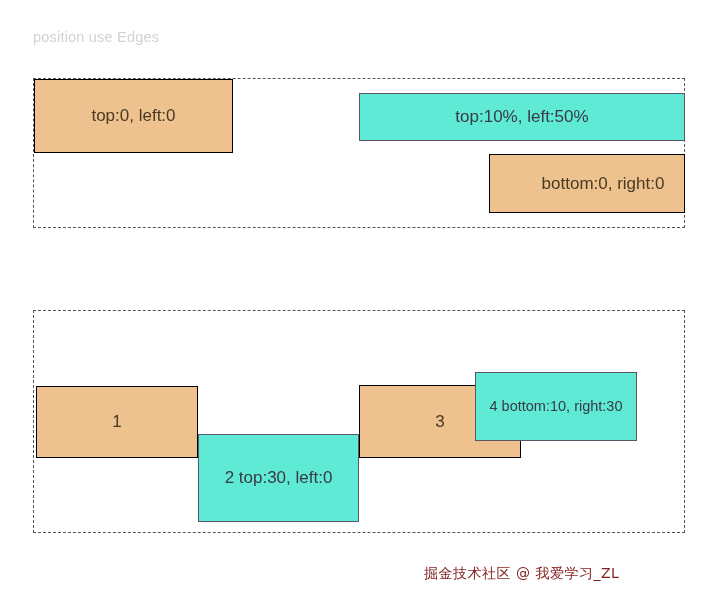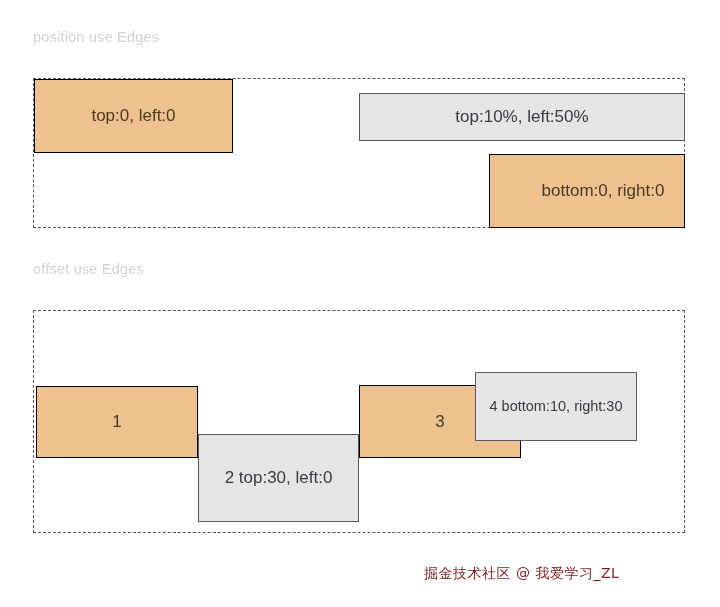--- a/index.html
+++ b/index.html
@@ -54,21 +54,21 @@
     white-space: nowrap;
   }
 
   .el.orange {
     background: #edc28e;
     border: 1px solid #000000;
     color: #4a3a22;
   }
 
   .el.purple {
-    background: #e5e5e5;
+    background: #5eead4;
     border: 1px solid #5b5566;
     color: #3a3a46;
   }
 
   .el.wrap {
     white-space: normal;
     font-size: 14.5px;
   }
 
   .watermark {
@@ -87,23 +87,22 @@
 
   <div class="section-label" style="left:33px; top:29px;">position use Edges</div>
 
   <div class="container-box" style="left:33px; top:78px; width:652px; height:150px;"></div>
 
   <div class="el orange" style="left:34px; top:79px; width:199px; height:74px;">top:0, left:0</div>
 
   <div class="el purple" style="left:359px; top:93px; width:326px; height:48px;">top:10%, left:50%</div>
 
 
-  <div class="el orange" style="left:489px; top:154px; width:196px; height:74px;padding-left:36px;">bottom:0, right:0</div>
+  <div class="el orange" style="left:489px; top:154px; width:196px; height:59px;padding-left:36px;">bottom:0, right:0</div>
 
-  <div class="section-label" style="left:33px; top:261px;">offset use Edges</div>
 
   <div class="container-box" style="left:33px; top:310px; width:652px; height:223px;"></div>
 
   <div class="el orange" style="left:36px; top:386px; width:162px; height:72px;">1</div>
 
   <div class="el purple" style="left:198px; top:434px; width:161px; height:88px;">2 top:30, left:0</div>
 
   <div class="el orange" style="left:359px; top:385px; width:162px; height:73px;">3</div>
 
   <div class="el purple wrap" style="left:475px; top:372px; width:162px; height:69px;">4 bottom:10, right:30</div>

